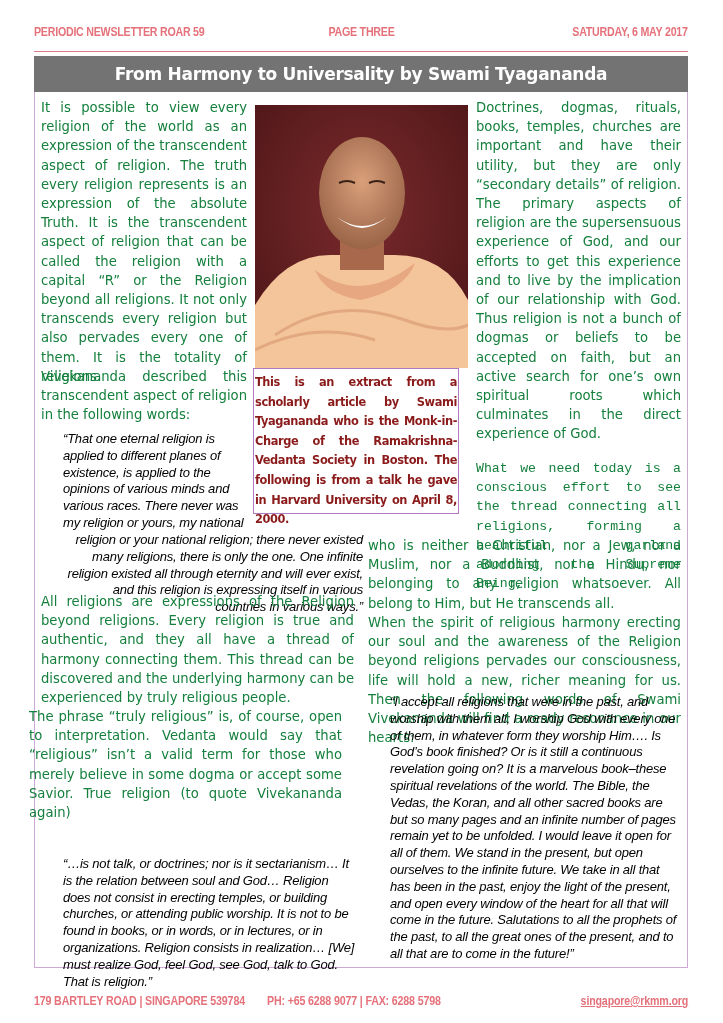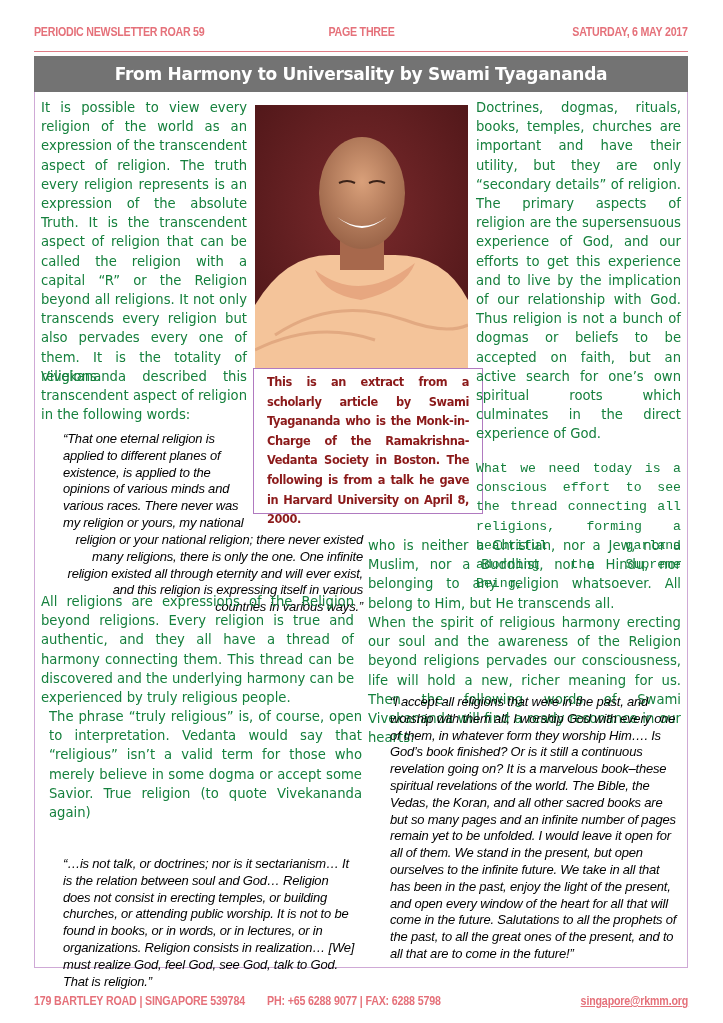--- a/index.html
+++ b/index.html
@@ -6,21 +6,21 @@
   body { width:723px; height:1023px; position:relative; overflow:hidden; font-family:"Liberation Sans", sans-serif; }
   .hdr { position:absolute; top:24px; font-family:"Liberation Sans", sans-serif; font-weight:bold; font-size:13px; color:#e5717a; letter-spacing:-0.3px; transform:scaleX(0.82); transform-origin:left top; white-space:nowrap; }
   .hdr.center { transform-origin:center top; }
   .hdr.right { transform-origin:right top; }
   .hdr-rule { position:absolute; left:34px; top:51px; width:654px; height:1px; background:#e07c85; }
   .banner { position:absolute; left:34px; top:56px; width:654px; height:36px; background:#737373; color:#ffffff; font-family:"DejaVu Sans", sans-serif; font-weight:bold; font-size:17px; line-height:36px; text-align:center; letter-spacing:-0.3px; }
   .frame { position:absolute; left:34px; top:92px; width:652px; height:875px; border:1px solid #cfa9d6; border-top:none; }
   .p { position:absolute; color:#15803d; font-family:"DejaVu Sans", sans-serif; font-size:13.2px; line-height:19.2px; text-align:justify; text-align-last:left; }
   .q { position:absolute; color:#000000; font-family:Liberation Sans, sans-serif; font-style:italic; font-size:13px; line-height:16.8px; letter-spacing:-0.2px; }
   .photo { position:absolute; left:255px; top:105px; width:213px; height:263px; overflow:hidden; background:linear-gradient(#5a1a1c,#6e2226 60%,#5a1a1c); }
-  .caption { position:absolute; left:253px; top:368px; width:202px; height:136px; border:1px solid #b07ac0; padding:4px 13px; }
+  .caption { position:absolute; left:253px; top:368px; width:202px; height:136px; border:1px solid #b07ac0; padding:4px 1px; }
   .caption span { display:block; color:#8b1a1a; font-family:"DejaVu Sans", sans-serif; font-weight:bold; font-size:11.4px; line-height:19.6px; text-align:justify; text-align-last:left; letter-spacing:-0.4px; }
   .foot { position:absolute; top:993px; font-family:"Liberation Sans", sans-serif; font-weight:bold; font-size:13px; color:#e5717a; transform:scaleX(0.82); white-space:nowrap; letter-spacing:-0.2px; }
   .foot.left { left:34px; transform-origin:left top; }
   .foot.mid { left:267px; transform-origin:left top; }
   .foot.right { right:35px; transform-origin:right top; text-decoration:underline; }
 </style>
 </head>
 <body>
 
 <div class="hdr" style="left:34px;">PERIODIC NEWSLETTER  ROAR 59</div>
@@ -29,21 +29,21 @@
 <div class="hdr-rule"></div>
 
 <div class="banner">From Harmony to Universality by Swami Tyagananda</div>
 <div class="frame"></div>
 
 <div class="p" style="left:41px; top:98px; width:206px;">It is possible to view every religion of the world as an expression of the transcendent aspect of religion. The truth every religion represents is an expression of the absolute Truth. It is the transcendent aspect of religion that can be called the religion with a capital “R” or the Religion beyond all religions. It not only transcends every religion but also pervades every one of them. It is the totality of religions.</div>
 <div class="p" style="left:41px; top:367px; width:206px;">Vivekananda described this transcendent aspect of religion in the following words:</div>
 <div class="q" style="left:63px; top:431px; width:190px;">“That one eternal religion is applied to different planes of existence, is applied to the opinions of various minds and various races. There never was my religion or yours, my national</div>
 <div class="q" style="left:63px; top:532px; width:300px;text-align:right;">religion or your national religion; there never existed many religions, there is only the one. One infinite religion existed all through eternity and will ever exist, and this religion is expressing itself in various countries in various ways.”</div>
 <div class="p" style="left:41px; top:592px; width:313px;">All religions are expressions of the Religion beyond religions. Every religion is true and authentic, and they all have a thread of harmony connecting them. This thread can be discovered and the underlying harmony can be experienced by truly religious people.</div>
-<div class="p" style="left:49px; top:707px; width:313px;">The phrase “truly religious” is, of course, open to interpretation. Vedanta would say that “religious” isn’t a valid term for those who merely believe in some dogma or accept some Savior. True religion (to quote Vivekananda again)</div>
+<div class="p" style="left:29px; top:707px; width:313px;">The phrase “truly religious” is, of course, open to interpretation. Vedanta would say that “religious” isn’t a valid term for those who merely believe in some dogma or accept some Savior. True religion (to quote Vivekananda again)</div>
 <div class="q" style="left:63px; top:856px; width:295px;">“…is not talk, or doctrines; nor is it sectarianism… It is the relation between soul and God… Religion does not consist in erecting temples, or building churches, or attending public worship. It is not to be found in books, or in words, or in lectures, or in organizations. Religion consists in realization… [We] must realize God, feel God, see God, talk to God. That is religion.”</div>
 
 <div class="photo">
   <svg width="213" height="263" viewBox="0 0 213 263">
     <defs>
       <radialGradient id="bg" cx="50%" cy="40%" r="70%">
         <stop offset="0%" stop-color="#7a2a2c"></stop>
         <stop offset="100%" stop-color="#4e1618"></stop>
       </radialGradient>
       <radialGradient id="skin" cx="50%" cy="40%" r="60%">

